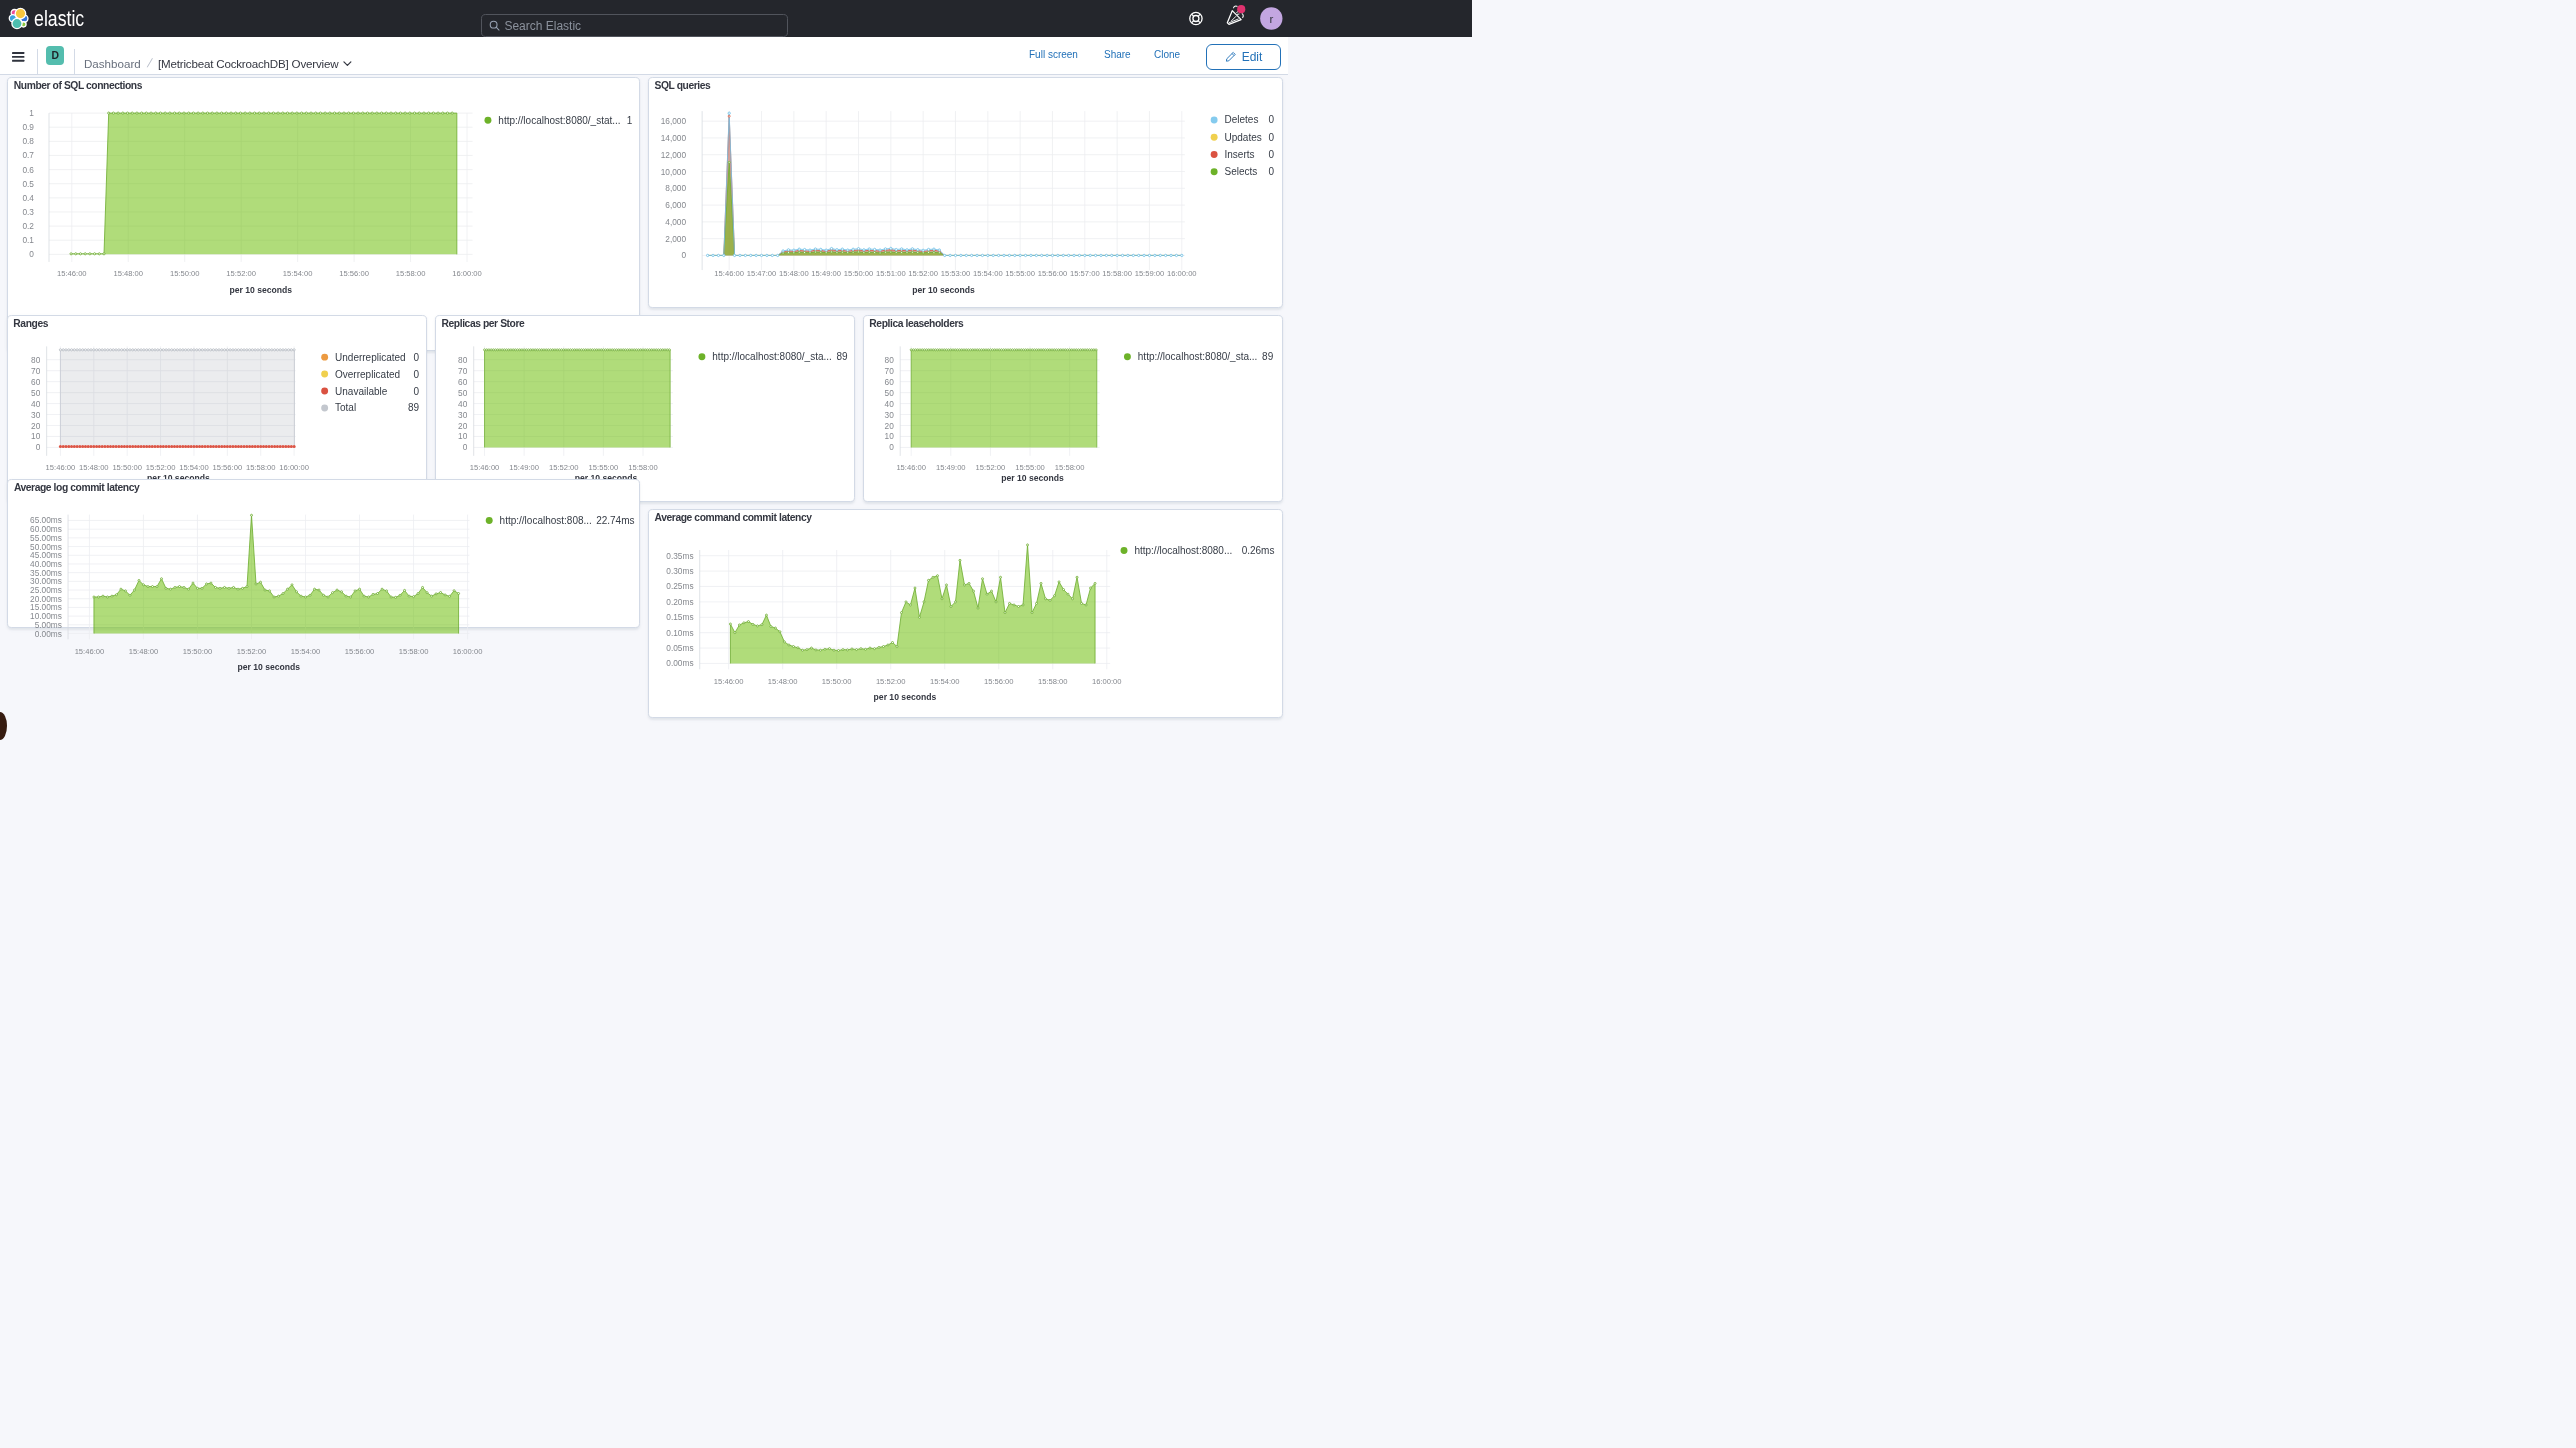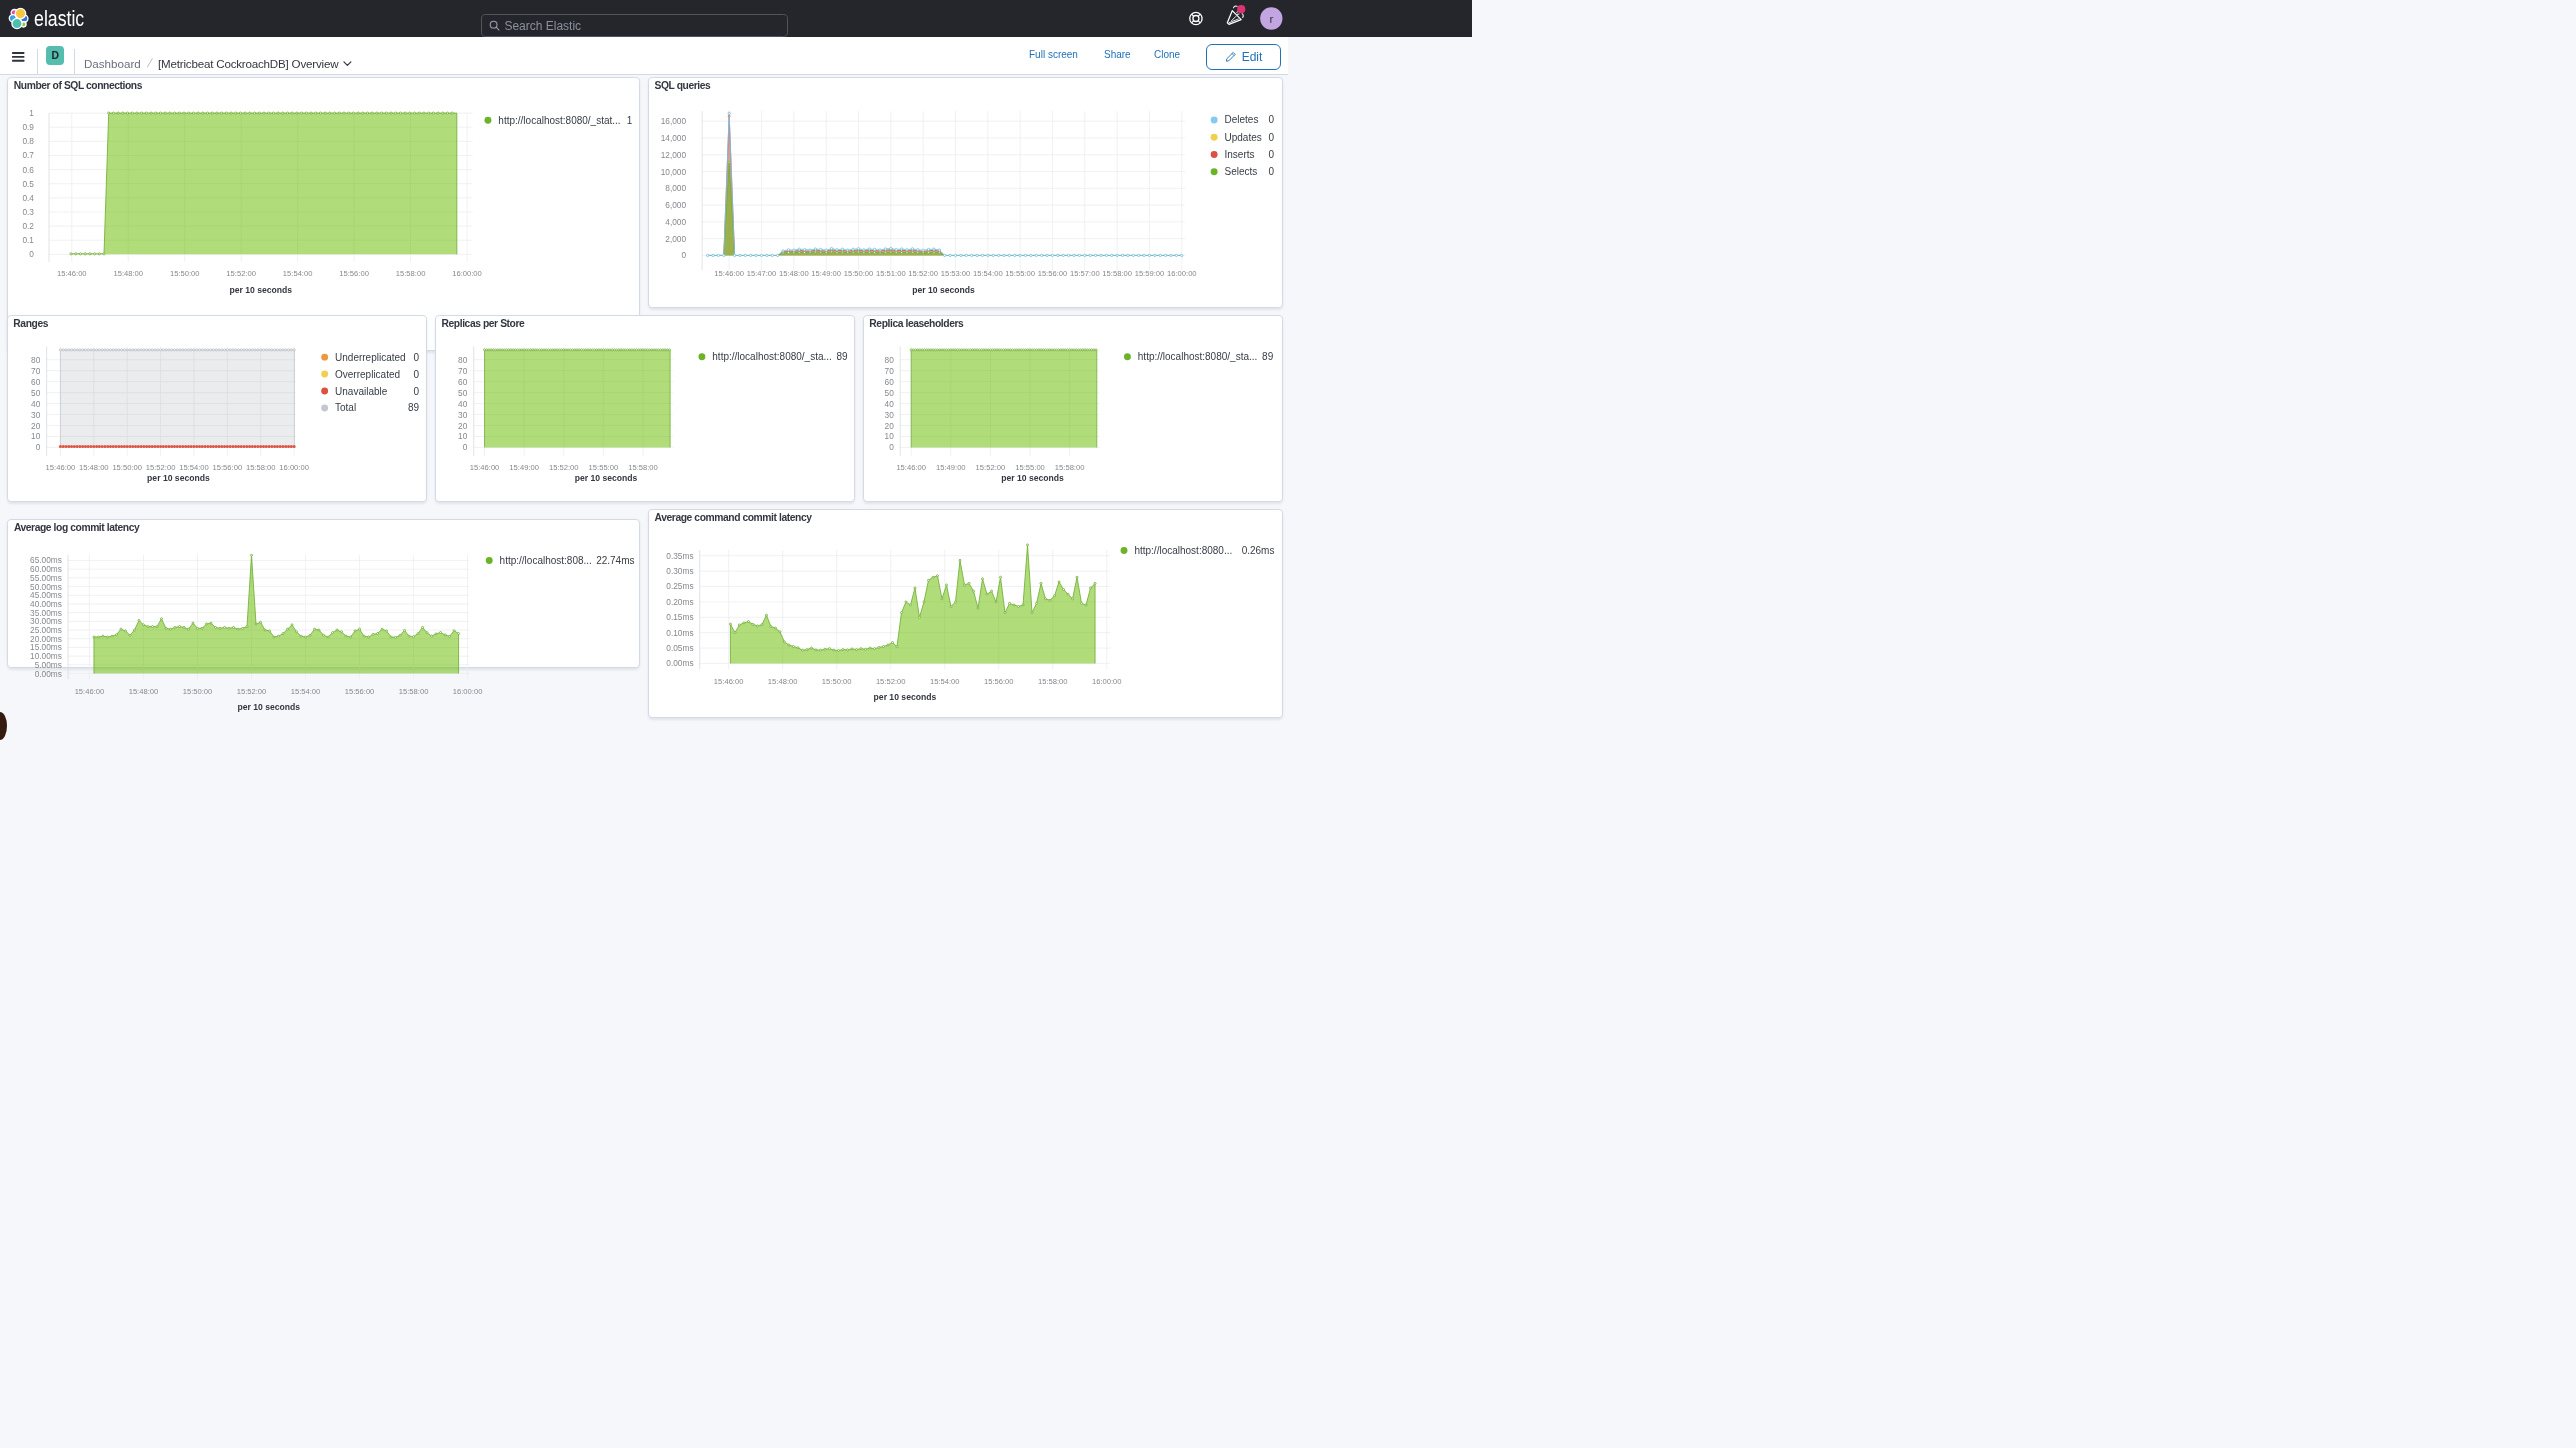--- a/index.html
+++ b/index.html
@@ -848,21 +848,21 @@
       <circle cx="289.79" cy="43.99" r="1.3" fill="#fff" stroke="#71ae34" stroke-width="1"></circle>
       <circle cx="292.65" cy="43.99" r="1.3" fill="#fff" stroke="#71ae34" stroke-width="1"></circle>
       <circle cx="295.51" cy="43.99" r="1.3" fill="#fff" stroke="#71ae34" stroke-width="1"></circle>
       <circle cx="298.37" cy="43.99" r="1.3" fill="#fff" stroke="#71ae34" stroke-width="1"></circle>
       <circle cx="301.23" cy="43.99" r="1.3" fill="#fff" stroke="#71ae34" stroke-width="1"></circle>
       <circle cx="342" cy="52.9" r="4.5" fill="#6db229"></circle>
       <text x="355.5" y="57.5" font-size="13" fill="#363c46" text-anchor="start" font-weight="normal">http://localhost:8080/_sta...</text>
       <text x="531.5" y="57.5" font-size="13" fill="#363c46" text-anchor="end" font-weight="normal">89</text>
     </svg>
   </div>
-<div class="panel" style="left:6.6px;top:519px;width:633px;height:149px">
+<div class="panel" style="left:6.6px;top:479px;width:633px;height:149px">
     <svg width="632" height="207" viewBox="0 0 819 269">
       <text x="6.5" y="14.8" font-size="13.4" font-weight="bold" letter-spacing="-0.55" fill="#343741">Average log commit latency</text>
       <line x1="76.9" y1="199.5" x2="598.5" y2="199.5" stroke="#ecedf0" stroke-width="1"></line>
       <line x1="76.9" y1="188.2" x2="598.5" y2="188.2" stroke="#ecedf0" stroke-width="1"></line>
       <line x1="76.9" y1="176.9" x2="598.5" y2="176.9" stroke="#ecedf0" stroke-width="1"></line>
       <line x1="76.9" y1="165.6" x2="598.5" y2="165.6" stroke="#ecedf0" stroke-width="1"></line>
       <line x1="76.9" y1="154.3" x2="598.5" y2="154.3" stroke="#ecedf0" stroke-width="1"></line>
       <line x1="76.9" y1="143" x2="598.5" y2="143" stroke="#ecedf0" stroke-width="1"></line>
       <line x1="76.9" y1="131.7" x2="598.5" y2="131.7" stroke="#ecedf0" stroke-width="1"></line>
       <line x1="76.9" y1="120.4" x2="598.5" y2="120.4" stroke="#ecedf0" stroke-width="1"></line>

